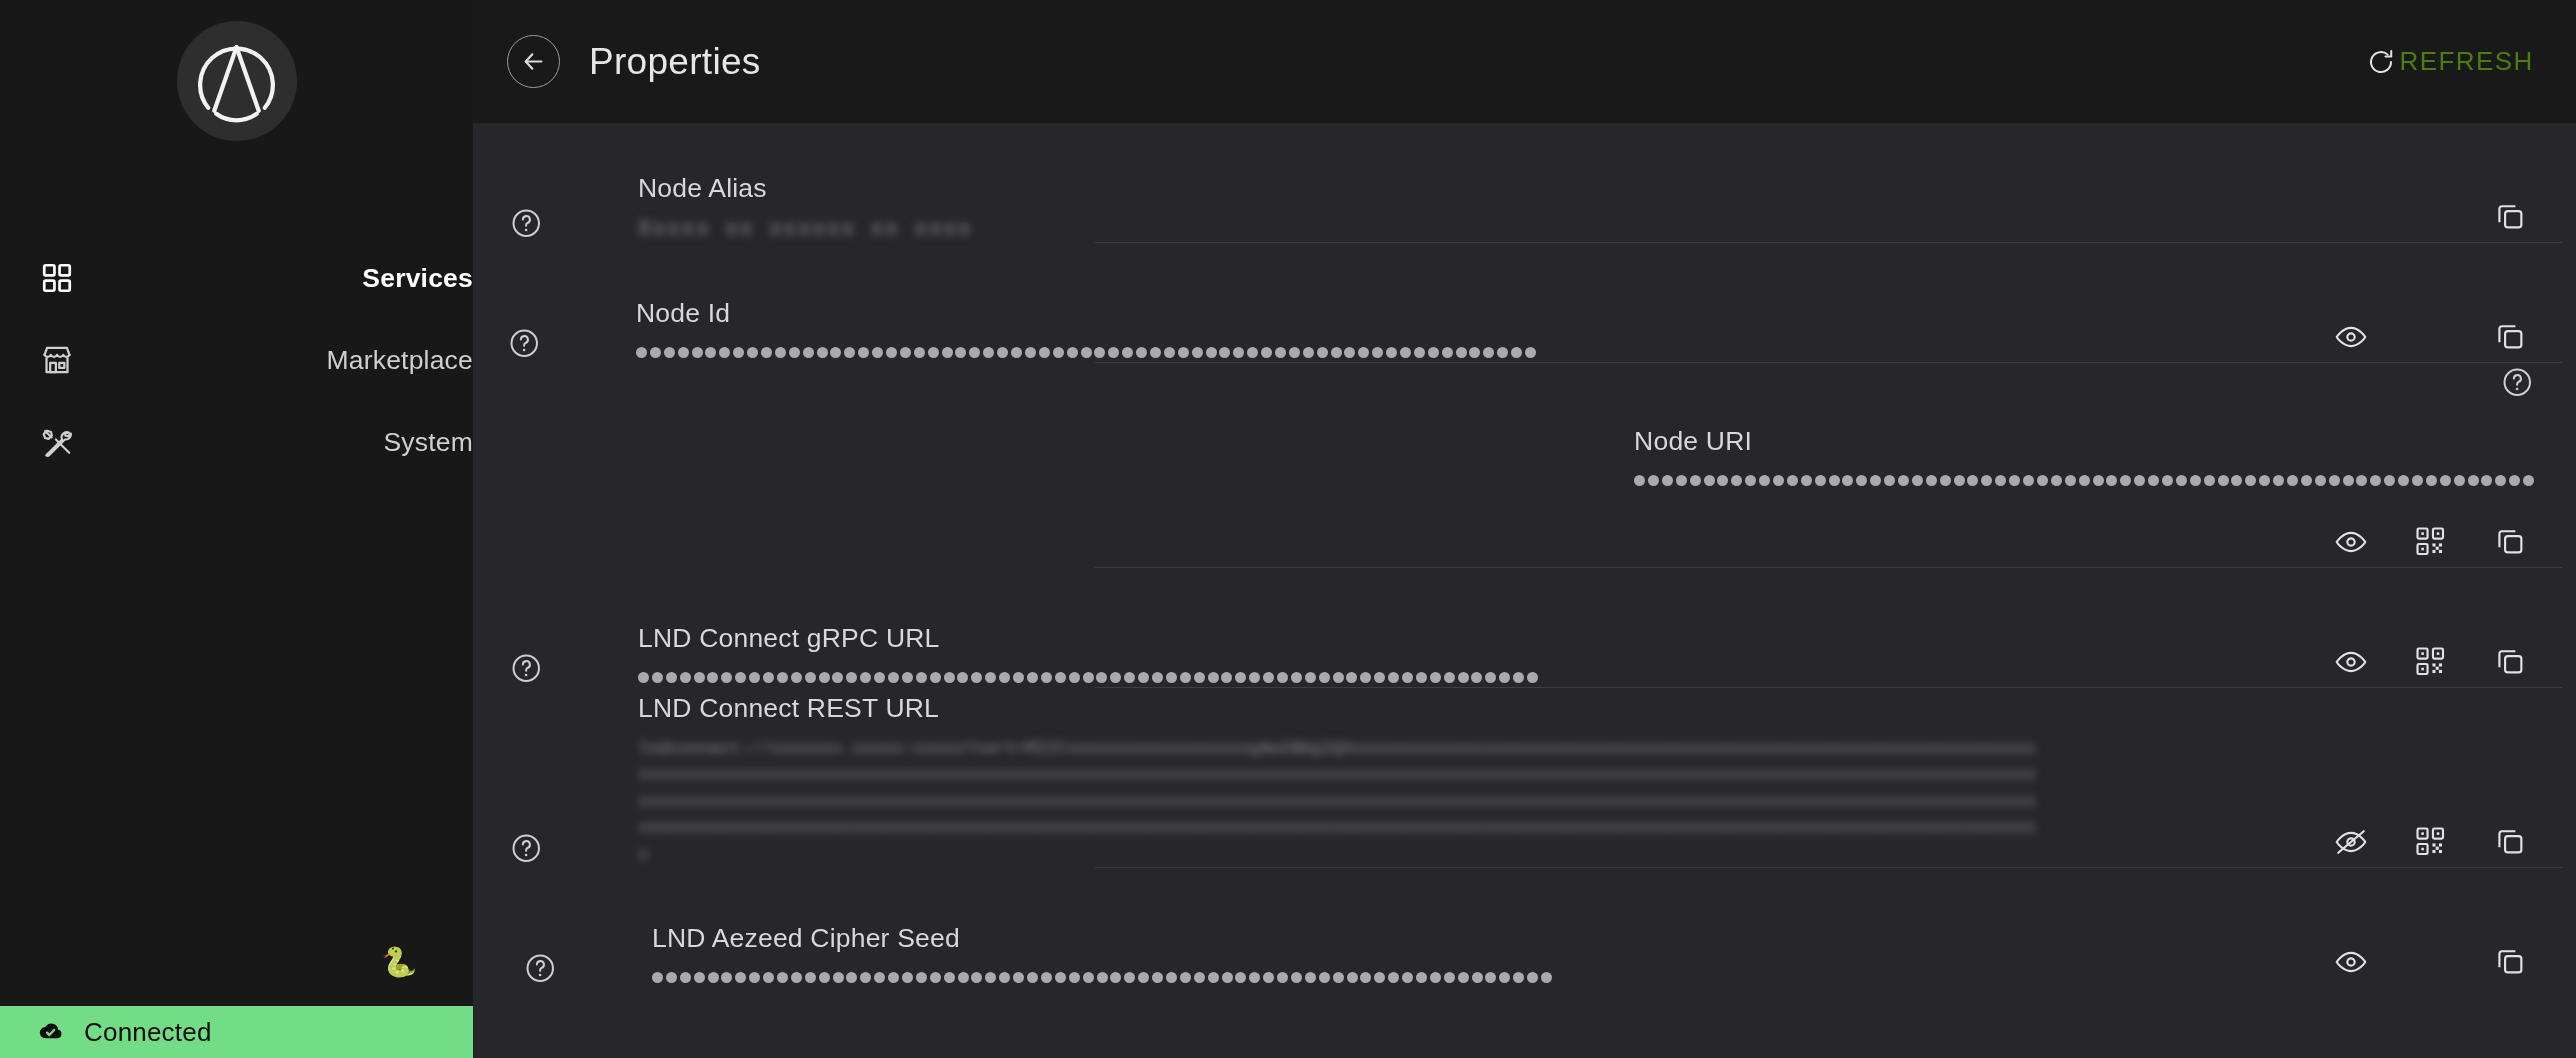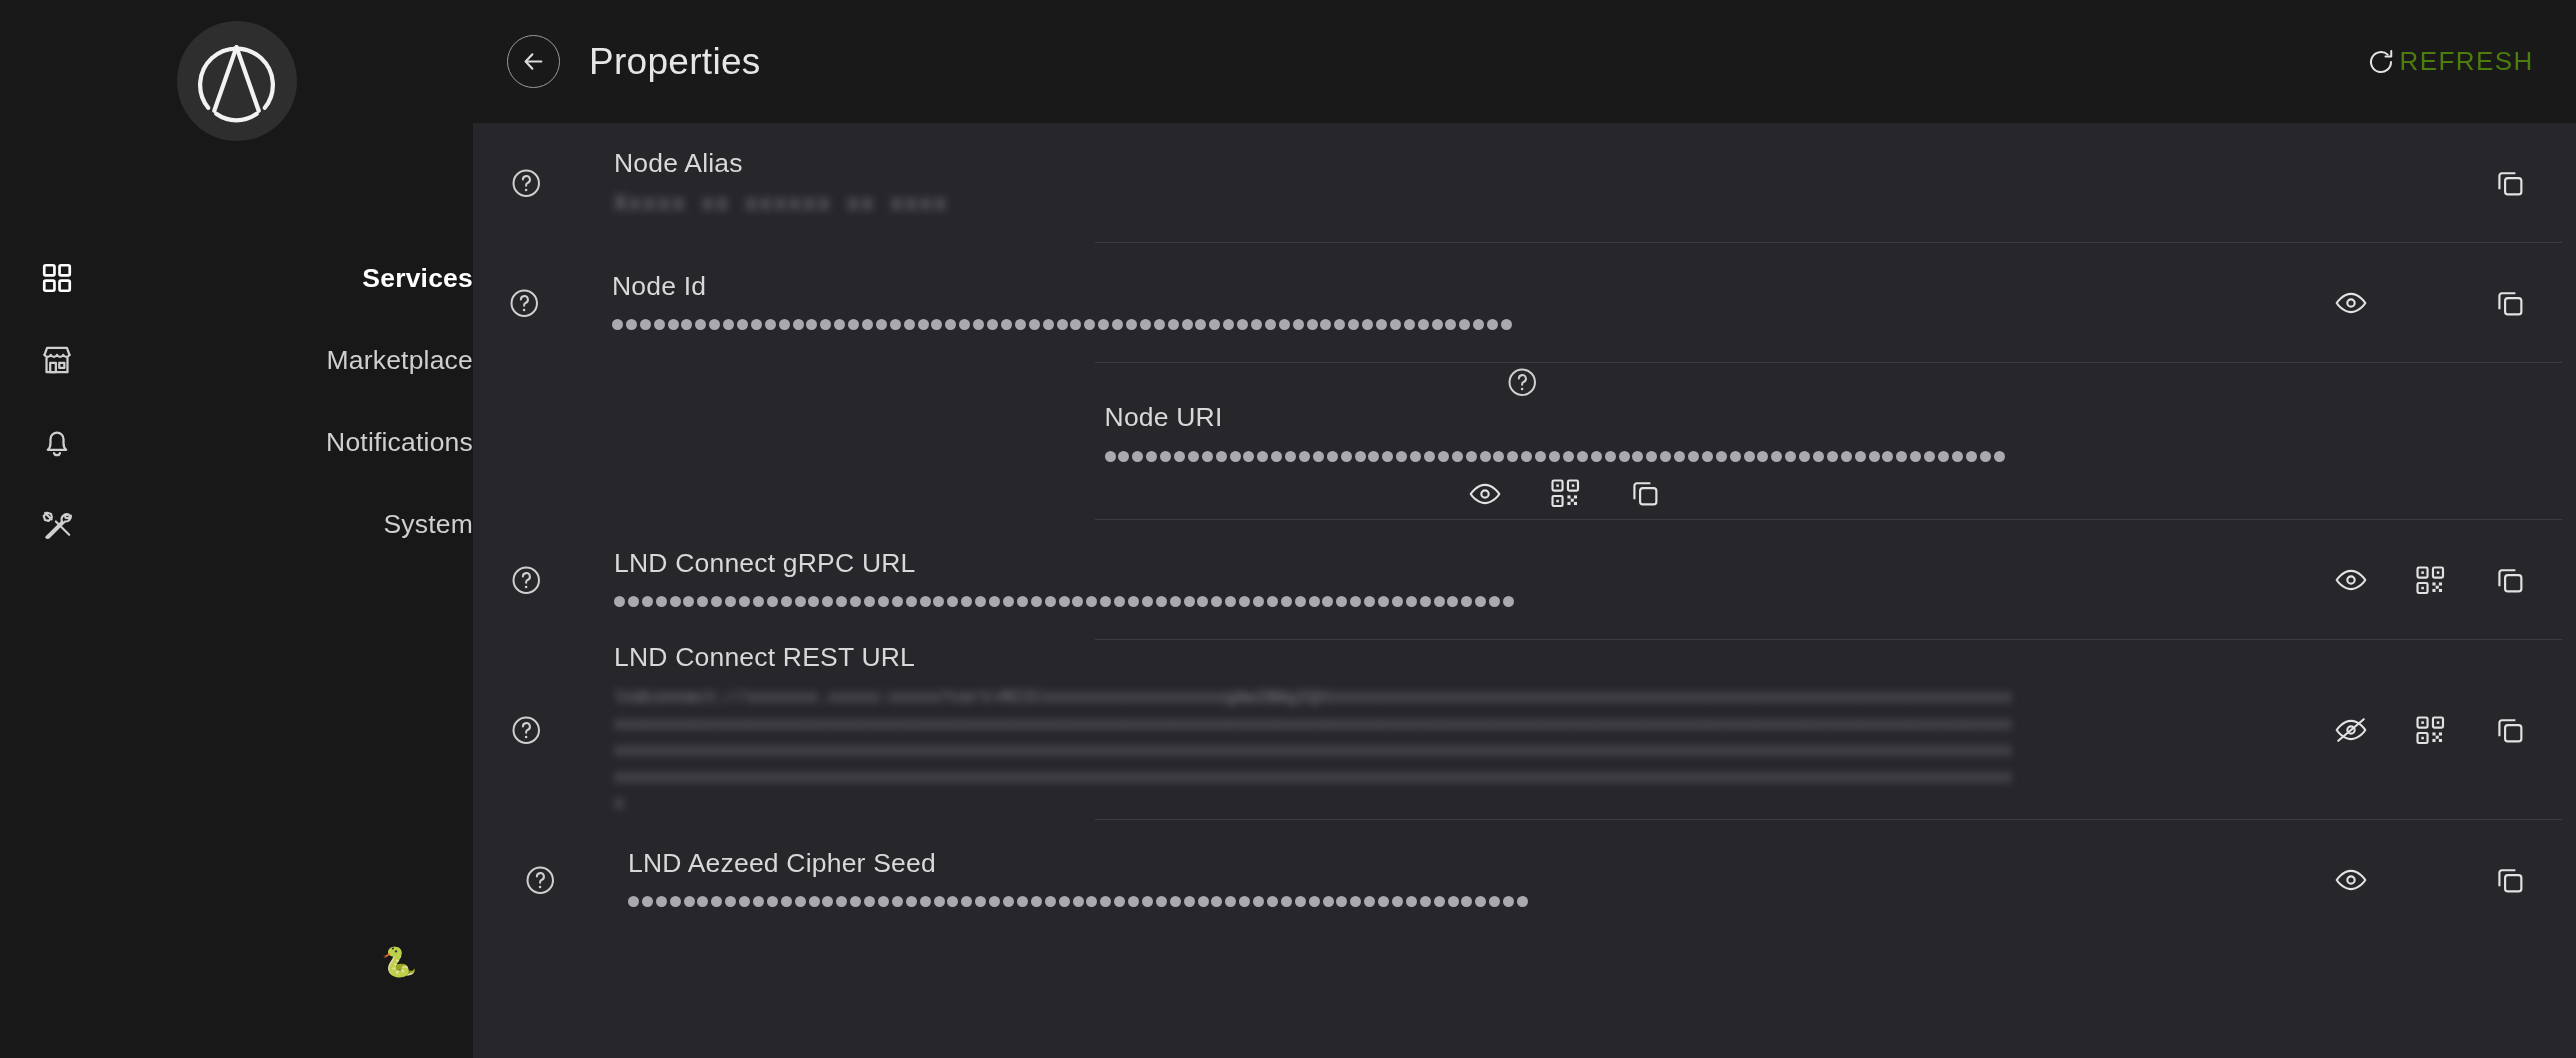--- a/index.html
+++ b/index.html
@@ -91,23 +91,24 @@
     padding: 8.6px 3.4px;
   }
   .refresh-label {
     margin-left: 4px; font-size: 26px;
     color: #4d7c0f; letter-spacing: 1.4px; font-weight: 300;
   }
 
   .content { flex: 1 1 auto; overflow: hidden; }
 
   .prop-row {
-    display: flex; align-items: center;
+    display: flex; align-items: flex-end;
     padding-left: 34px; padding-right: 39px;
     position: relative;
+    gap: 24px;
   }
   .prop-row::after {
     content: ""; position: absolute;
     left: 622px; right: 14.5px; bottom: 0;
     height: 0.9px; background: #3c3c42;
   }
   .prop-row:last-child::after { background: transparent; }
 
   .help-ico {
     width: 39px; height: 39px; flex: 0 0 39px;
@@ -189,48 +190,48 @@
             <path d="M3.2 8.4 a2.4 2.4 0 0 0 4.4 0 a2.4 2.4 0 0 0 4.4 0 a2.4 2.4 0 0 0 4.4 0 a2.4 2.4 0 0 0 4.4 0"></path>
             <path d="M4.6 10.6 V20.6 h14.8 V10.6"></path>
             <rect x="7.2" y="14" width="4" height="6.6"></rect>
             <rect x="13.6" y="14" width="3.6" height="3.6"></rect>
           </svg>
         </span>
         <span class="nav-label">Marketplace</span>
       </div>
 
 
-      <div class="nav-item">
-        <span class="nav-ico">
-          <svg width="34" height="34" viewBox="0 0 24 24" fill="none" stroke="#cfcfcf" stroke-width="1.6" stroke-linejoin="round" stroke-linecap="round">
-            <path d="M5.5 17.5 h13 c-1.6-1.3-1.9-2.4-1.9-4.6 V10 a4.6 4.6 0 0 0-9.2 0 v2.9 c0 2.2-.3 3.3-1.9 4.6 Z"></path>
-            <path d="M9.9 19.8 a2.2 2.2 0 0 0 4.2 0"></path>
-          </svg>
-        </span>
-        <span class="nav-label">Notifications</span>
-      </div>
 
       <div class="nav-item">
         <span class="nav-ico">
           <svg width="34" height="34" viewBox="0 0 24 24" fill="none" stroke="#cfcfcf" stroke-width="1.5" stroke-linejoin="round" stroke-linecap="round">
             <path d="M3.6 4.2 l4.6 4.6"></path>
             <path d="M2.6 6.4 l2.4-2.4 2.8 1 .6 2.4-2.4 2.4-2.4-.6 Z"></path>
             <path d="M20.6 19.6 l-9.4-9.4"></path>
             <path d="M20.4 5.4 a3.6 3.6 0 0 0-4.8 4.8 L4.4 21.4 a1.4 1.4 0 0 0 2 0 L17.6 10.2 a3.6 3.6 0 0 0 4.2-4.2 l-2 2-1.8-.4-.4-1.8 Z"></path>
           </svg>
         </span>
         <span class="nav-label">System</span>
       </div>
 
     </nav>
 
     <div class="spacer"></div>
 
     <div class="snake">🐍</div>
 
+    <div class="statusbar">
+      <span>
+        <svg width="32.5" height="32.5" viewBox="0 0 24 24" fill="#0d0d0d">
+          <path d="M18.6 10.1 A5 5 0 0 0 9.2 8.2 A4.1 4.1 0 0 0 5 12.3 A4.1 4.1 0 0 0 9.1 16.4 h9 A3.2 3.2 0 0 0 18.6 10.1 Z"></path>
+          <path d="M10.4 12.3 l1.7 1.8 3.5-3.8" fill="none" stroke="#73dd85" stroke-width="1.7" stroke-linecap="round" stroke-linejoin="round"></path>
+        </svg>
+      </span>
+      <span class="status-label">Connected</span>
+    </div>
 
   </aside>
 
   <section class="main">
 
     <header class="topbar">
       <div class="back-btn">
         <span>
           <svg width="27" height="27" viewBox="0 0 24 24" fill="none" stroke="#dcdcdc" stroke-width="1.9" stroke-linecap="round" stroke-linejoin="round">
             <path d="M19 12 H5.6"></path>

